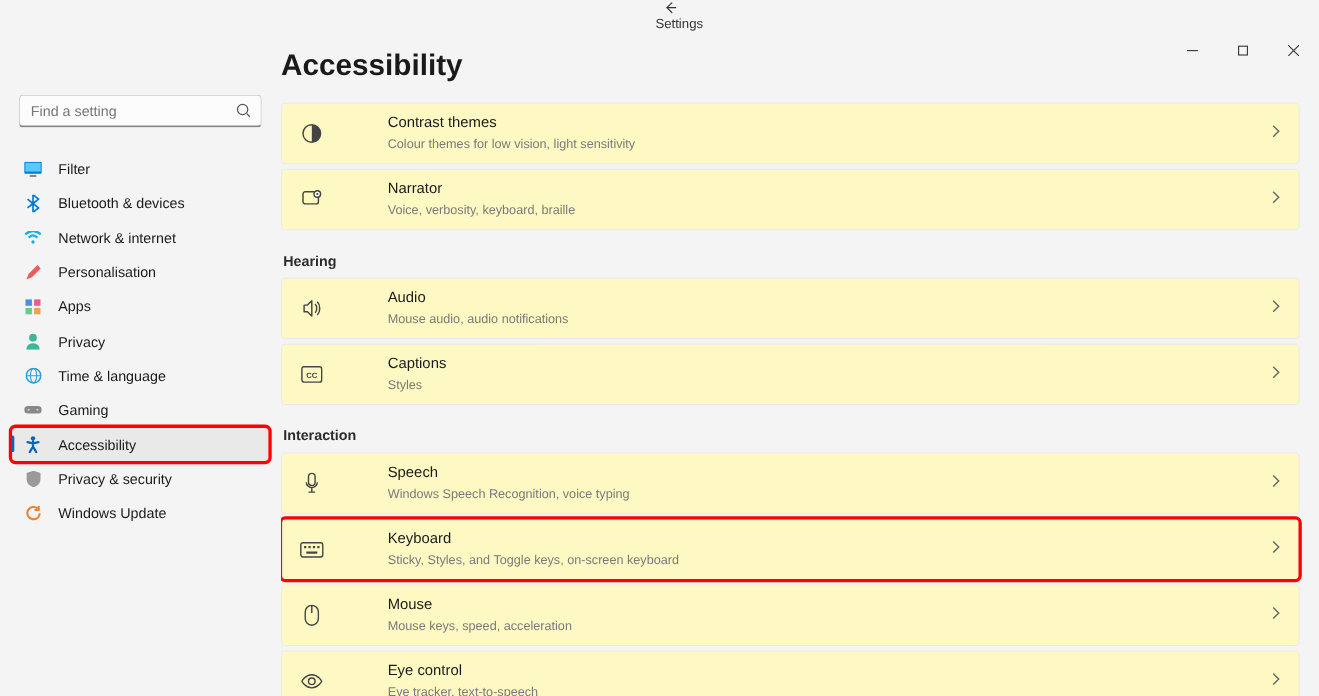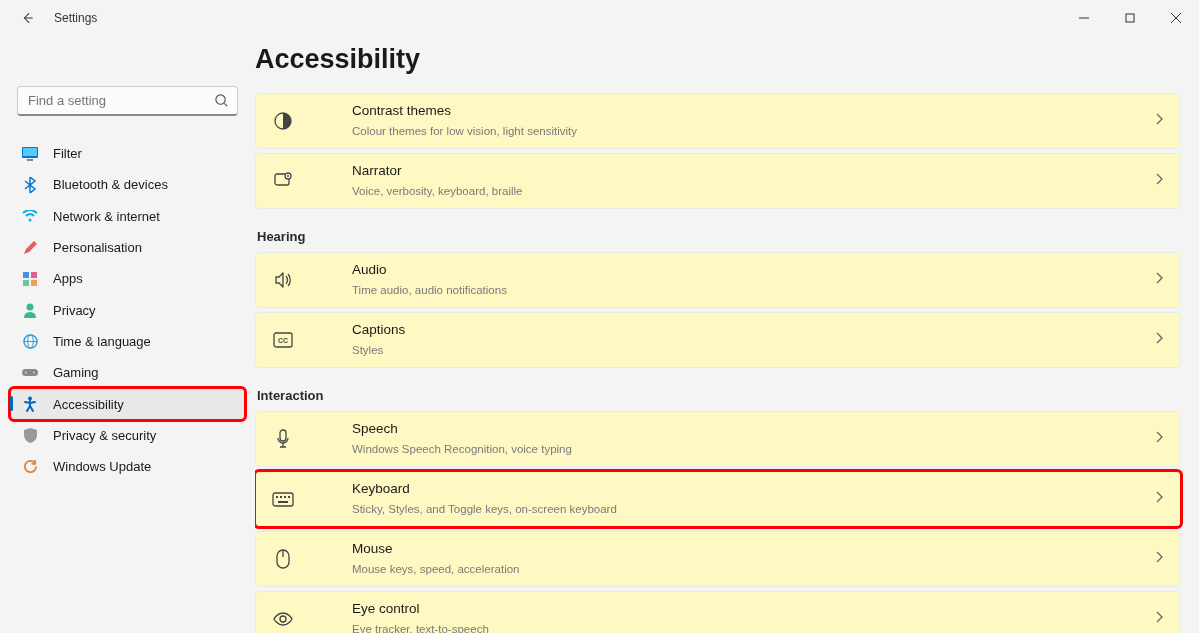--- a/index.html
+++ b/index.html
@@ -1,18 +1,18 @@
 <!DOCTYPE html>
 <html><head>
 <meta charset="utf-8">
 <style>
 * { margin: 0; padding: 0; box-sizing: border-box; font-family: "Segoe UI", -apple-system, sans-serif; }
 body { background: #f4f4f4; width: 1199px; height: 633px; overflow: hidden; color: #1a1a1a; }
 
-.titlebar { height: 36px; display: flex; align-items: center; padding: 0 0 0 18px; }
+.titlebar { height: 36px; display: flex; align-items: center; padding: 0 0 0 18px; flex-direction: column; }
 .back-btn { width: 18px; height: 18px; display: flex; align-items: center; justify-content: center; cursor: pointer; }
 .app-title { font-size: 12px; margin-left: 18px; color: #333; }
 .win-controls { margin-left: auto; display: flex; }
 .win-btn { width: 46px; height: 36px; display: flex; align-items: center; justify-content: center; cursor: pointer; }
 
 .layout { display: flex; height: calc(100% - 36px); }
 .sidebar { width: 255px; padding: 0 10px 10px 10px; display: flex; flex-direction: column; }
 .search-wrap { margin: 50px 7px 22px 7px; position: relative; }
 .search-input { width: 100%; height: 30px; border: 1px solid #ccc; border-bottom: 2px solid #888; background: #fcfcfc; border-radius: 4px; padding: 0 30px 0 10px; font-size: 13px; color: #0f766e; outline: none; }
 .search-icon { position: absolute; right: 9px; top: 7px; }
@@ -225,21 +225,21 @@
 
     <div class="card">
       <span class="card-icon">
           <svg width="20" height="18" viewBox="0 0 20 18">
             <path d="M3 6h3l4-4v14l-4-4H3z" stroke="#444" stroke-width="1.3" fill="none" stroke-linejoin="round"></path>
             <path d="M13 5c2 2 2 6 0 8M15 3c3 3 3 9 0 12" stroke="#444" stroke-width="1.3" fill="none"></path>
           </svg>
         </span>
       <div class="card-body">
         <div class="card-title">Audio</div>
-        <div class="card-sub">Time audio, audio notifications</div>
+        <div class="card-sub">Mouse audio, audio notifications</div>
       </div>
       <span class="chevron"><svg width="10" height="14" viewBox="0 0 8 14">
             <path d="M2 2l5 5-5 5" stroke="#666" stroke-width="1.3" fill="none"></path>
           </svg></span>
     </div>
 
     <div class="card">
       <span class="card-icon">
           <svg width="20" height="16" viewBox="0 0 20 16">
             <rect x="1" y="1" width="18" height="14" rx="2" stroke="#444" stroke-width="1.3" fill="none"></rect>

